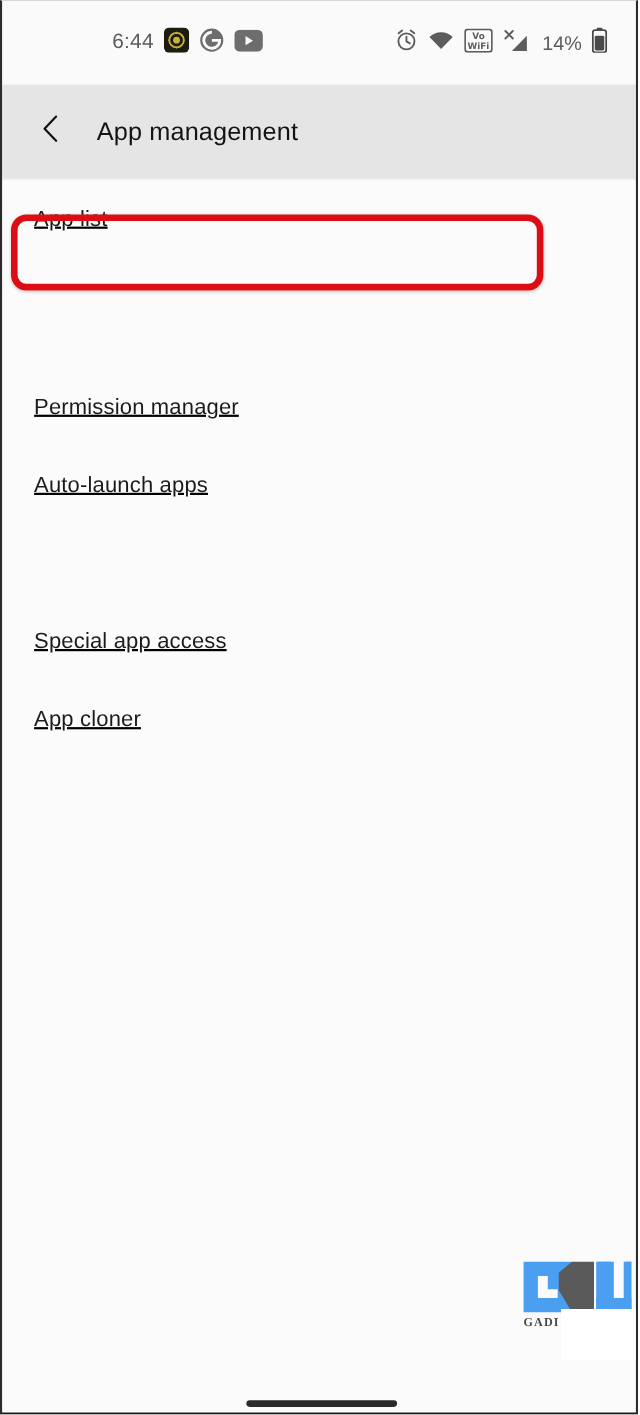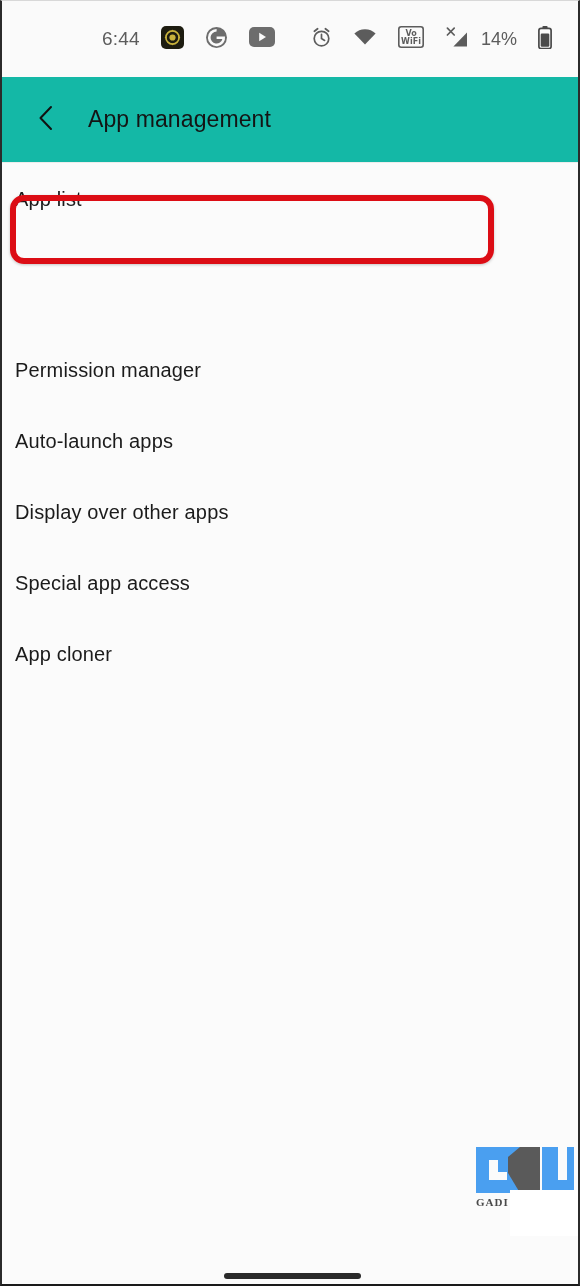--- a/index.html
+++ b/index.html
@@ -32,27 +32,27 @@
     margin-left:74px;
   }
   .sb-time {
     font-size:19px; color:#5c5c5c; letter-spacing:.2px;
     font-family:"Liberation Sans", sans-serif;
   }
   .sb-right {
     display:flex; align-items:center; gap:9px;
     margin-left:auto;
   }
-  .notif-ico { display:block;margin-left:12px; }
+  .notif-ico { display:block; }
   .batt-pct { font-size:18px; color:#5c5c5c; margin-left:2px; }
 
   
   #header {
     position:absolute; top:76px; left:0; right:0; height:86px;
-    background:#14b8a6;
+    background:#e5e5e5;
     display:flex; align-items:center;
     padding-left:28px;
     border-bottom:1px solid #ececec;
   }
   #back-btn {
     width:34px; height:34px;
     display:flex; align-items:center; justify-content:center;
     cursor:pointer;
     flex:0 0 auto;
   }
@@ -64,22 +64,23 @@
   }
 
   
   #list {
     position:absolute; top:163px; left:0; right:0; bottom:0;
     background:#fbfbfb;
   }
   .row {
     position:absolute; left:0; right:0; height:71px;
     display:flex; align-items:center;
-    padding-left:13px;
+    padding-left:29px;
     cursor:pointer;
+    text-decoration:underline;
   }
   .row-label {
     font-size:20px; color:#1b1b1b;
     letter-spacing:.15px; font-weight:400;
   }
 
   
   #annotation {
     position:absolute;
     left:8px; top:194px;
@@ -211,23 +212,20 @@
 
     <div class="row" style="top:0px">
       <span class="row-label">App list</span>
     </div>
     <div class="row" style="top:171px">
       <span class="row-label">Permission manager</span>
     </div>
     <div class="row" style="top:242px">
       <span class="row-label">Auto-launch apps</span>
     </div>
-    <div class="row" style="top:313px">
-      <span class="row-label">Display over other apps</span>
-    </div>
     <div class="row" style="top:384px">
       <span class="row-label">Special app access</span>
     </div>
     <div class="row" style="top:455px">
       <span class="row-label">App cloner</span>
     </div>
   </div>
 
   <div id="annotation"></div>
 

